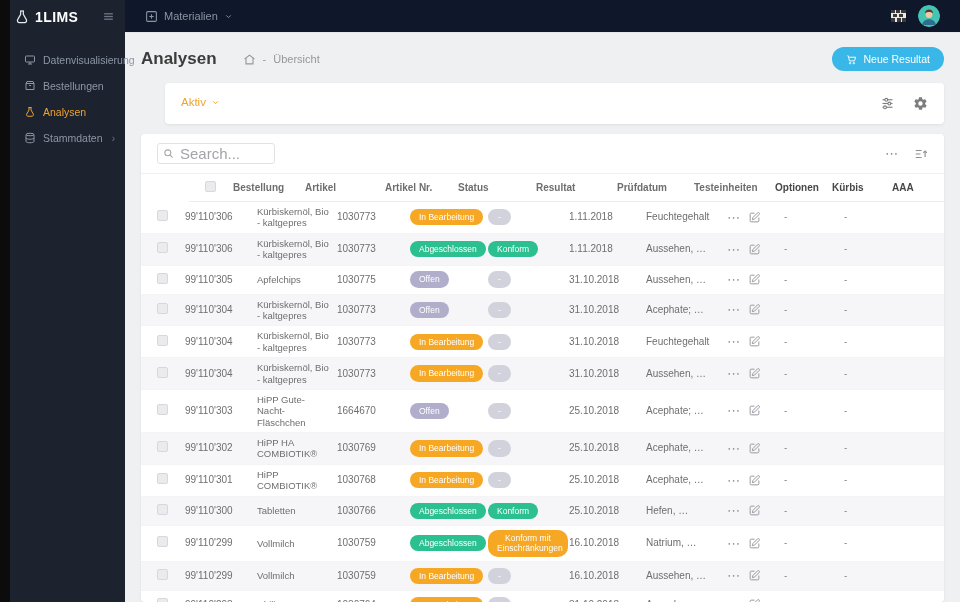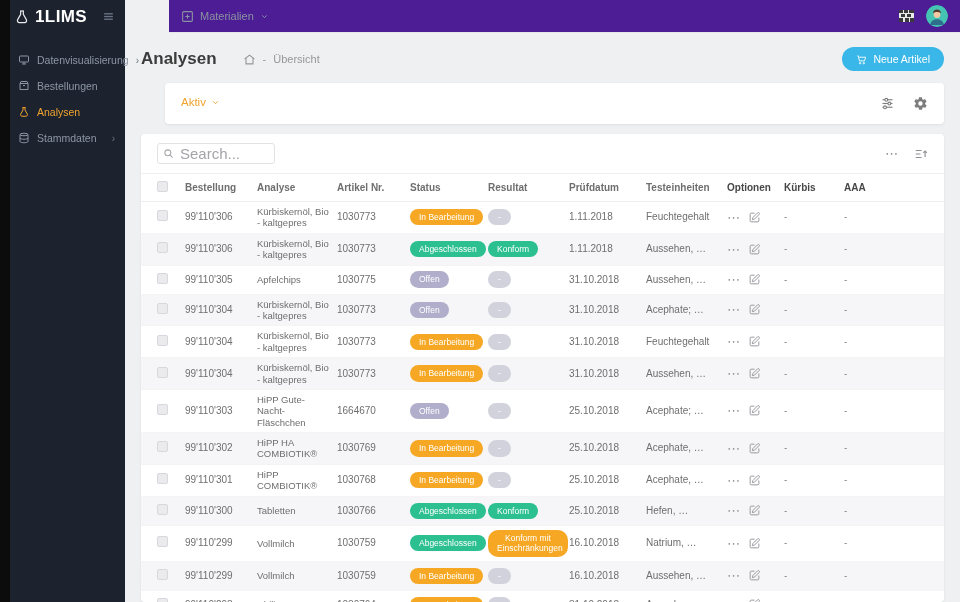--- a/index.html
+++ b/index.html
@@ -6,31 +6,31 @@
   html,body { width:960px; height:602px; overflow:hidden; }
   body { font-family:"Liberation Sans","DejaVu Sans",sans-serif; background:#eef0f1; }
   .app { display:flex; width:960px; height:602px; }
 
   
   .edge { width:10px; background:#0c0c0c; flex-shrink:0; }
 
   
   .sidebar { width:115px; background:var(--sidebar-bg,#1c232e); flex-shrink:0; color:#8d96a5; }
   .logo-row { height:33px; display:flex; align-items:center; gap:5px; padding:0 10px 0 4px; }
-  .logo-text { color:#ffffff; font-weight:bold; font-size:17px; letter-spacing:.4px; }
+  .logo-text { color:#ffffff; font-weight:bold; font-size:14px; letter-spacing:.4px; }
   .burger { margin-left:auto; color:#6d7686; display:flex; cursor:pointer; }
   .nav { margin-top:14px; }
-  .nav-item { display:flex; align-items:center; gap:7px; padding:7px 10px 7px 8px; font-size:10.5px; cursor:pointer; color:#8d96a5; }
+  .nav-item { display:flex; align-items:center; gap:7px; padding:7px 10px 7px 14px; font-size:10.5px; cursor:pointer; color:#8d96a5; }
   .nav-item .nav-icon { display:flex; }
   .nav-item.active { color:var(--accent-orange,#f0a32e); }
   .chev { margin-left:auto; font-size:10px; color:#6d7686; }
 
   
   .main { flex:1; display:flex; flex-direction:column; min-width:0; }
-  .topbar { height:33px; background:#4c1d95; border-bottom:1px solid #e7e7e9; display:flex; align-items:center; gap:6px; padding:0 12px; color:#8b93a1; font-size:11px; flex-shrink:0;margin-left:44px; }
+  .topbar { height:33px; background:#0f172a; border-bottom:1px solid #e7e7e9; display:flex; align-items:center; gap:6px; padding:0 20px; color:#8b93a1; font-size:11px; flex-shrink:0; }
   .topbar .spacer { flex:1; }
   .avatar { width:22px; height:22px; border-radius:50%; overflow:hidden; display:flex; cursor:pointer; }
   .flag { display:flex; cursor:pointer; margin-right:6px; }
 
   .content { flex:1; display:flex; flex-direction:column; padding:14px 16px 0; min-height:0; }
 
   .page-head { display:flex; align-items:center; margin-bottom:12px; flex-shrink:0; }
   .page-title { font-size:17px; font-weight:bold; color:#3c3c3c; margin-right:26px; }
   .crumbs { display:flex; align-items:center; gap:7px; color:#979797; font-size:11px; }
   .btn-new { margin-left:auto; background:var(--accent-blue,#38b7e8); color:#fff; border:none; border-radius:13px; padding:6px 14px; font-size:10.5px; display:flex; align-items:center; gap:6px; cursor:pointer; font-family:inherit; }
@@ -45,21 +45,21 @@
   .search-row { display:flex; align-items:center; padding:9px 16px; border-bottom:1px solid #f0f0f1; flex-shrink:0; }
   .search-box { position:relative; }
   .search-box svg { position:absolute; left:6px; top:5px; color:#a7a7ad; }
   .search-box input { width:118px; height:21px; border:1px solid #e2e2e6; border-radius:3px; padding:0 6px 0 22px; font-size:15px; color:#666; outline:none; font-family:inherit; background:#fff; }
   .search-box input::placeholder { color:#a3a3aa; }
   .search-actions { margin-left:auto; display:flex; align-items:center; gap:16px; color:#8e8e94; }
   .search-actions .dots { font-size:13px; cursor:pointer; line-height:1; }
   .search-actions span { display:flex; cursor:pointer; }
 
   .thead, .trow { display:flex; align-items:center; padding:0 16px; }
-  .thead { height:28px; border-bottom:1px solid #ededef; flex-shrink:0; }
+  .thead { height:28px; border-bottom:1px solid #ededef; flex-shrink:0;margin-left:48px; }
   .th { font-weight:bold; color:#474747; font-size:10px; }
   .tbody { flex:1; overflow:hidden; }
   .trow { min-height:29px; padding-top:4px; padding-bottom:4px; border-bottom:1px solid #f4f4f5; }
   .trow.alt { background:#f6f6f8; }
   .cell { font-size:10px; color:#6e6e6e; padding-right:8px; line-height:1.2; }
   .c-check { width:28px; flex-shrink:0; }
   .c-bestellung { width:72px; flex-shrink:0; }
   .c-artikel { width:80px; flex-shrink:0; font-size:9.5px; }
   .c-artikelnr { width:73px; flex-shrink:0; }
   .c-status { width:78px; flex-shrink:0; }
@@ -206,21 +206,21 @@
           <span style="cursor:pointer;">Übersicht</span>
         </div>
         <button class="btn-new">
           <span style="display:flex;">
             <svg width="11" height="11" viewBox="0 0 24 24" fill="none" stroke="#fff" stroke-width="2">
                 <circle cx="9" cy="20" r="1.6"></circle>
                 <circle cx="17" cy="20" r="1.6"></circle>
                 <path d="M3 4h2l2.5 11h11l2.5-8H7"></path>
               </svg>
           </span>
-          <span>Neue Artikel</span>
+          <span>Neue Resultat</span>
         </button>
       </div>
 
       <div class="card filter-card">
         <span class="aktiv">
           <span>Aktiv</span>
           <svg width="9" height="9" viewBox="0 0 24 24" fill="none" stroke="currentColor" stroke-width="2.5">
               <polyline points="6,9 12,15 18,9"></polyline>
             </svg>
         </span>
@@ -262,21 +262,21 @@
                   <polyline points="16,10 19,7 22,10"></polyline>
                   <line x1="19" y1="7" x2="19" y2="17"></line>
                 </svg>
             </span>
           </span>
         </div>
 
         <div class="thead">
           <div class="cell c-check"><span class="checkbox"></span></div>
           <div class="cell c-bestellung th">Bestellung</div>
-          <div class="cell c-artikel th">Analyse</div>
+          <div class="cell c-artikel th">Artikel</div>
           <div class="cell c-artikelnr th">Artikel Nr.</div>
           <div class="cell c-status th">Status</div>
           <div class="cell c-resultat th">Resultat</div>
           <div class="cell c-pruefdatum th">Prüfdatum</div>
           <div class="cell c-testeinheiten th">Testeinheiten</div>
           <div class="cell c-optionen th" style="color:#474747;">Optionen</div>
           <div class="cell c-kuerbis th" style="color:#474747;">Kürbis</div>
           <div class="cell c-aaa th" style="color:#474747;">AAA</div>
         </div>
 

